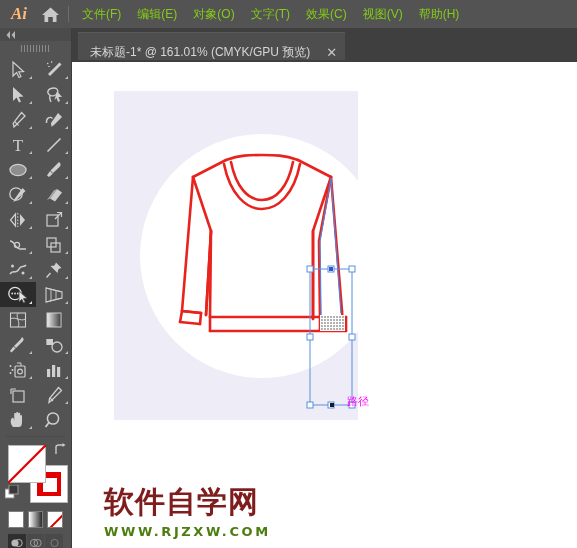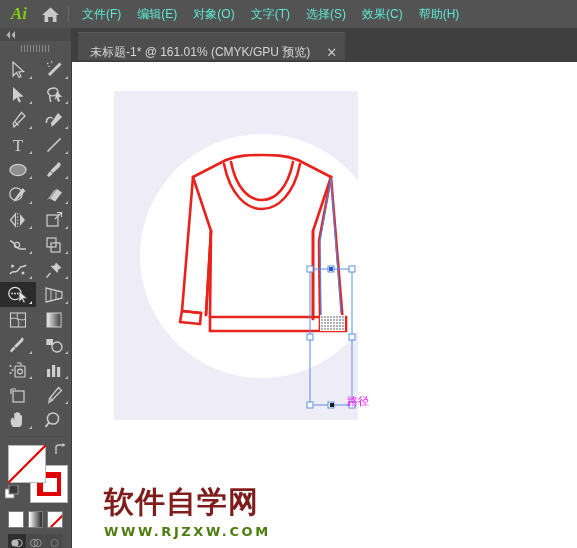--- a/index.html
+++ b/index.html
@@ -15,36 +15,36 @@
   
   .menubar {
     position: absolute; left: 0; top: 0;
     width: 577px; height: 28px;
     background: #535353;
     display: flex; align-items: center;
   }
   .ai-logo {
     width: 34px; height: 28px;
     display: flex; align-items: center; justify-content: center;
-    color: #84cc16;
+    color: #fdba74;
     font-family: "Liberation Serif", "DejaVu Serif", serif;
     font-size: 17px; font-weight: bold; font-style: italic;
     letter-spacing: 0px;
     padding-left: 4px;
   }
   .home-btn {
     width: 32px; height: 28px;
     display: flex; align-items: center; justify-content: center;
   }
   .menu-divider {
     width: 1px; height: 16px; background: #6d6d6d; margin: 0 5px 0 2px;
   }
   .menu-items { display: flex; align-items: center; gap: 0px; }
   .menu-item {
-    color: #5eead4; font-size: 12px;
+    color: #84cc16; font-size: 12px;
     padding: 4px 8px;
     white-space: nowrap;
     cursor: default;
   }
 
   
   .tabbar {
     position: absolute; left: 72px; top: 28px;
     width: 505px; height: 34px;
     background: #3f3f3f;
@@ -214,22 +214,22 @@
       <svg width="19" height="17" viewBox="0 0 19 17" aria-hidden="true">
         <path d="M9.5 1.5 L18 9 L15.5 9 L15.5 16 L11.8 16 L11.8 11 L7.2 11 L7.2 16 L3.5 16 L3.5 9 L1 9 Z" fill="#c9c9c9"></path>
       </svg>
     </div>
     <div class="menu-divider"></div>
     <div class="menu-items">
       <div class="menu-item">文件(F)</div>
       <div class="menu-item">编辑(E)</div>
       <div class="menu-item">对象(O)</div>
       <div class="menu-item">文字(T)</div>
-      <div class="menu-item">选择(S)</div>
       <div class="menu-item">效果(C)</div>
+      <div class="menu-item">视图(V)</div>
       <div class="menu-item">帮助(H)</div>
     </div>
   </div>
 
   <div class="tabbar">
     <div class="doc-tab">
       <span class="doc-tab-label">未标题-1* @ 161.01% (CMYK/GPU 预览)</span>
       <span class="doc-tab-close">✕</span>
     </div>
   </div>

